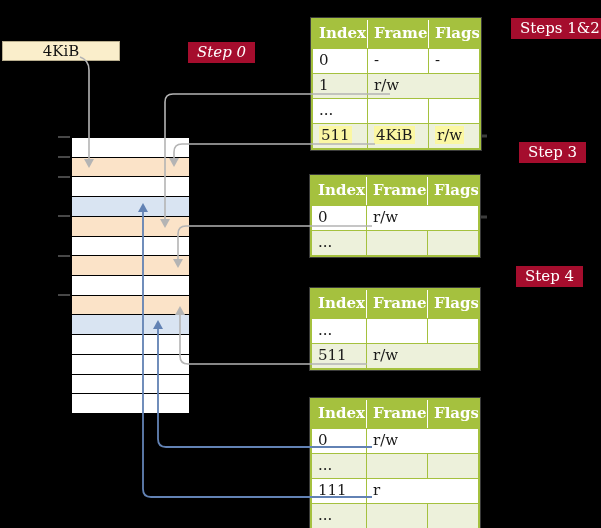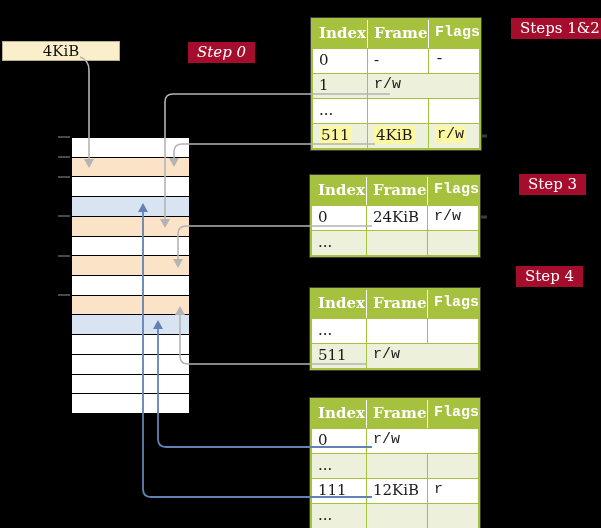--- a/index.html
+++ b/index.html
@@ -14,21 +14,21 @@
     display:flex;align-items:center;justify-content:center;
     font-size:15px;color:#111;
   }
   
   .badge{
     position:absolute;background:#a50d2d;color:#fff;font-size:15px;
     padding:1px 9px 2px 9px;white-space:nowrap;
   }
   .badge.b0{left:188px;top:42px;font-style:italic;}
   .badge.b12{left:511px;top:18px;}
-  .badge.b3{left:519px;top:174px;}
+  .badge.b3{left:519px;top:142px;}
   .badge.b4{left:516px;top:266px;}
   
   .memcol{
     position:absolute;left:71px;top:137px;width:119px;height:277px;
     border:1px solid #000;box-sizing:border-box;
     display:flex;flex-direction:column;
   }
   .mrow{flex:1;border-bottom:1px solid #000;}
   .mrow:last-child{border-bottom:none;}
   .mrow.white{background:#ffffff;}
@@ -46,21 +46,21 @@
     box-sizing:border-box;padding:2px 0 0 6px;font-size:15px;color:#1a1a1a;
     border-right:1px solid #a5c13e;border-top:1px solid #a5c13e;
     overflow:hidden;white-space:nowrap;
   }
   .phead .pcell{
     color:#fff;font-weight:bold;font-size:15px;border-top:none;
     border-right:1px solid #fff;padding-top:4px;
   }
   .pcell.c1{width:55px;}
   .pcell.c2{width:61px;}
-  .pcell.c3{flex:1;border-right:none;font-family:Liberation Mono, monospace;}
+  .pcell.c3{flex:1;border-right:none;}
   .hl{background:#fbf7a3;padding:0 2px;}
   
   .overlay{position:absolute;left:0;top:0;pointer-events:none;}
 </style>
 </head>
 <body>
 
 <div class="canvas">
 
   <div class="kib-box">
@@ -117,21 +117,20 @@
   </div>
 
   <div class="ptable" style="left:310px;top:175px;">
     <div class="prow phead">
       <div class="pcell c1">Index</div>
       <div class="pcell c2">Frame</div>
       <div class="pcell c3">Flags</div>
     </div>
     <div class="prow">
       <div class="pcell c1"><span>0</span></div>
-      <div class="pcell c2"><span>24KiB</span></div>
       <div class="pcell c3"><span>r/w</span></div>
     </div>
     <div class="prow shade">
       <div class="pcell c1"><span>...</span></div>
       <div class="pcell c2"><span></span></div>
       <div class="pcell c3"><span></span></div>
     </div>
   </div>
 
   <div class="ptable" style="left:310px;top:288px;">
@@ -161,21 +160,20 @@
       <div class="pcell c1"><span>0</span></div>
       <div class="pcell c3"><span>r/w</span></div>
     </div>
     <div class="prow shade">
       <div class="pcell c1"><span>...</span></div>
       <div class="pcell c2"><span></span></div>
       <div class="pcell c3"><span></span></div>
     </div>
     <div class="prow">
       <div class="pcell c1"><span>111</span></div>
-      <div class="pcell c2"><span>12KiB</span></div>
       <div class="pcell c3"><span>r</span></div>
     </div>
     <div class="prow shade">
       <div class="pcell c1"><span>...</span></div>
       <div class="pcell c2"><span></span></div>
       <div class="pcell c3"><span></span></div>
     </div>
   </div>
 
   <svg class="overlay" width="601" height="528" viewBox="0 0 601 528">

